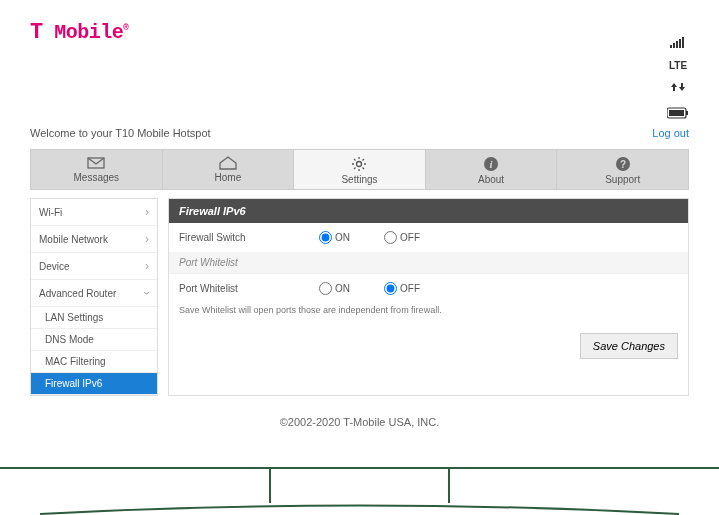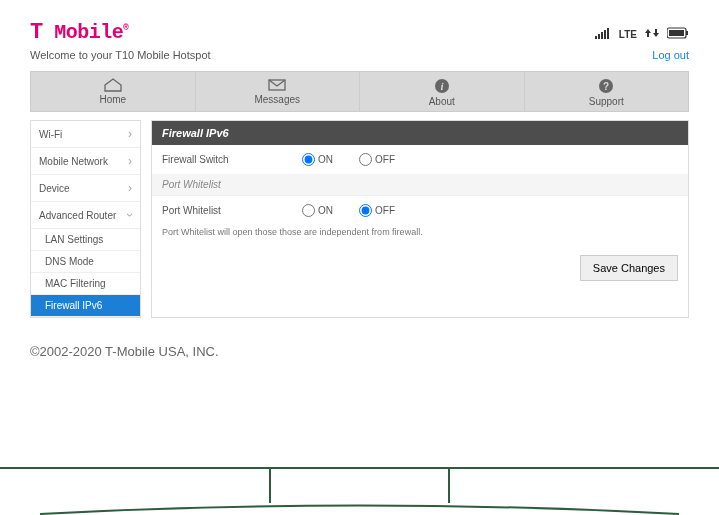--- a/index.html
+++ b/index.html
@@ -1,44 +1,44 @@
 <!DOCTYPE html>
 <html><head>
 <meta charset="utf-8">
 <style>
   * { box-sizing: border-box; margin: 0; padding: 0; }
   body { font-family: Arial, sans-serif; background: #fff; width: 719px; height: 515px; position: relative; }
   .shell { width: 719px; height: 467px; background: #fff; padding: 20px 30px; position: relative; }
   .topbar { display: flex; justify-content: space-between; align-items: flex-start; }
   .logo { color: #e20074; font-size: 20px; font-weight: bold; letter-spacing: -0.5px; font-family: Liberation Mono, monospace; }
   .logo .t { font-size: 22px; }
-  .status-icons { display: flex; gap: 8px; align-items: center; margin-top: 5px; }
+  .status-icons { display: flex; gap: 8px; align-items: center; margin-top: 14px; flex-direction: column; }
   .welcome-row { display: flex; justify-content: space-between; align-items: center; margin-top: 4px; font-size: 11px; color: #555; text-align: center; }
   .logout { color: #1b7fd6; font-size: 11px; cursor: pointer; }
   .navbar { display: flex; margin-top: 10px; border: 1px solid #ccc; }
   .nav-item { flex: 1; text-align: center; padding: 6px 0 4px 0; background: #d9d9d9; font-size: 10px; color: #555; border-right: 1px solid #ccc; cursor: pointer; }
   .nav-item:last-child { border-right: none; }
   .nav-item.active { background: #f5f5f5; }
   .nav-icon { display: block; margin: 0 auto 2px auto; }
   .main { display: flex; margin-top: 8px; gap: 10px; }
-  .sidebar { width: 111px; border: 1px solid #ddd; font-size: 10px; }
+  .sidebar { width: 128px; border: 1px solid #ddd; font-size: 10px; }
   .side-item { display: flex; justify-content: space-between; align-items: center; padding: 6px 8px; border-bottom: 1px solid #eee; color: #555; cursor: pointer; }
   .side-item .chev { color: #aaa; font-size: 12px; }
   .sub-item { padding: 5px 8px 5px 14px; border-bottom: 1px solid #eee; color: #555; cursor: pointer; font-size: 10px; }
   .sub-item.active { background: #1b7fd6; color: #fff; }
   .content { flex: 1; border: 1px solid #ddd; }
   .panel-title { background: #4d4d4d; color: #fff; font-style: italic; font-weight: bold; font-size: 11px; padding: 6px 10px; }
   .section-title { background: #f5f5f5; color: #888; font-style: italic; font-size: 10px; padding: 5px 10px; border-bottom: 1px solid #eee; }
   .row { display: flex; align-items: center; padding: 8px 10px; font-size: 10px; color: #555; }
   .row .label { width: 140px; }
-  .row .opts { display: flex; gap: 26px; }
+  .row .opts { display: flex; gap: 34px; }
   .note { font-size: 9px; color: #777; padding: 2px 10px 10px 10px; }
   .save-row { display: flex; justify-content: flex-end; padding: 8px 10px 12px 10px; }
-  .save-btn { background: #efefef; border: 1px solid #ccc; padding: 6px 12px; font-size: 11px; cursor: pointer; }
-  .footer { text-align: left; font-size: 13px; color: #666; margin-top: 26px; }
+  .save-btn { background: #efefef; border: 1px solid #ccc; padding: 6px 12px; font-size: 11px; cursor: pointer; font-style: italic; }
+  .footer { text-align: center; font-size: 11px; color: #666; margin-top: 20px; }
   .stand { position: absolute; bottom: 0; left: 0; right: 0; height: 48px; }
   .stand svg { display: block; }
   input[type=radio] { margin-right: 3px; vertical-align: middle; }
   .opt-label { vertical-align: middle; }
 </style>
 </head>
 <body>
 
 <div class="shell">
   <div class="topbar">
@@ -72,30 +72,46 @@
     </div>
   </div>
   <div class="welcome-row">
     <span>Welcome to your T10 Mobile Hotspot</span>
     <span class="logout">Log out</span>
   </div>
 
   <div class="navbar">
     <div class="nav-item">
       <svg class="nav-icon" width="20" height="14" viewBox="0 0 20 14">
+          <rect x="2" y="2" width="16" height="10" fill="none" stroke="#666" stroke-width="1.3"></rect>
+          <path d="M2 2 L10 8 L18 2" fill="none" stroke="#666" stroke-width="1.3"></path>
+        </svg>
+      <span>Messages</span>
+    </div>
+    <div class="nav-item">
+      <svg class="nav-icon" width="20" height="14" viewBox="0 0 20 14">
           <path d="M2 7 L10 1 L18 7 L18 13 L2 13 Z" fill="none" stroke="#666" stroke-width="1.3"></path>
         </svg>
       <span>Home</span>
     </div>
-    <div class="nav-item">
-      <svg class="nav-icon" width="20" height="14" viewBox="0 0 20 14">
-          <rect x="2" y="2" width="16" height="10" fill="none" stroke="#666" stroke-width="1.3"></rect>
-          <path d="M2 2 L10 8 L18 2" fill="none" stroke="#666" stroke-width="1.3"></path>
+    <div class="nav-item active">
+      <svg class="nav-icon" width="18" height="16" viewBox="0 0 18 16">
+          <circle cx="9" cy="8" r="2.5" fill="none" stroke="#555" stroke-width="1.3"></circle>
+          <g stroke="#555" stroke-width="1.3">
+            <line x1="9" y1="1" x2="9" y2="3"></line>
+            <line x1="9" y1="13" x2="9" y2="15"></line>
+            <line x1="2" y1="8" x2="4" y2="8"></line>
+            <line x1="14" y1="8" x2="16" y2="8"></line>
+            <line x1="4" y1="3" x2="5.5" y2="4.5"></line>
+            <line x1="12.5" y1="11.5" x2="14" y2="13"></line>
+            <line x1="14" y1="3" x2="12.5" y2="4.5"></line>
+            <line x1="5.5" y1="11.5" x2="4" y2="13"></line>
+          </g>
         </svg>
-      <span>Messages</span>
+      <span>Settings</span>
     </div>
     <div class="nav-item">
       <svg class="nav-icon" width="16" height="16" viewBox="0 0 16 16">
           <circle cx="8" cy="8" r="7" fill="#666"></circle>
           <text x="8" y="12" text-anchor="middle" fill="#d9d9d9" font-size="11" font-family="serif" font-style="italic" font-weight="bold">i</text>
         </svg>
       <span>About</span>
     </div>
     <div class="nav-item">
       <svg class="nav-icon" width="16" height="16" viewBox="0 0 16 16">
@@ -140,21 +156,21 @@
         </span>
       </div>
       <div class="section-title">Port Whitelist</div>
       <div class="row">
         <span class="label">Port Whitelist</span>
         <span class="opts">
           <label><input type="radio" name="pw" style=""><span class="opt-label">ON</span></label>
           <label><input type="radio" name="pw" checked="" style=""><span class="opt-label">OFF</span></label>
         </span>
       </div>
-      <div class="note">Port Whitelist will open those those are independent from firewall.</div>
+      <div class="note">Save Whitelist will open ports those are independent from firewall.</div>
       <div class="save-row">
         <button class="save-btn">Save Changes</button>
       </div>
     </div>
   </div>
 
   <div class="footer">©2002-2020 T-Mobile USA, INC.</div>
 </div>
 
 <div class="stand">

